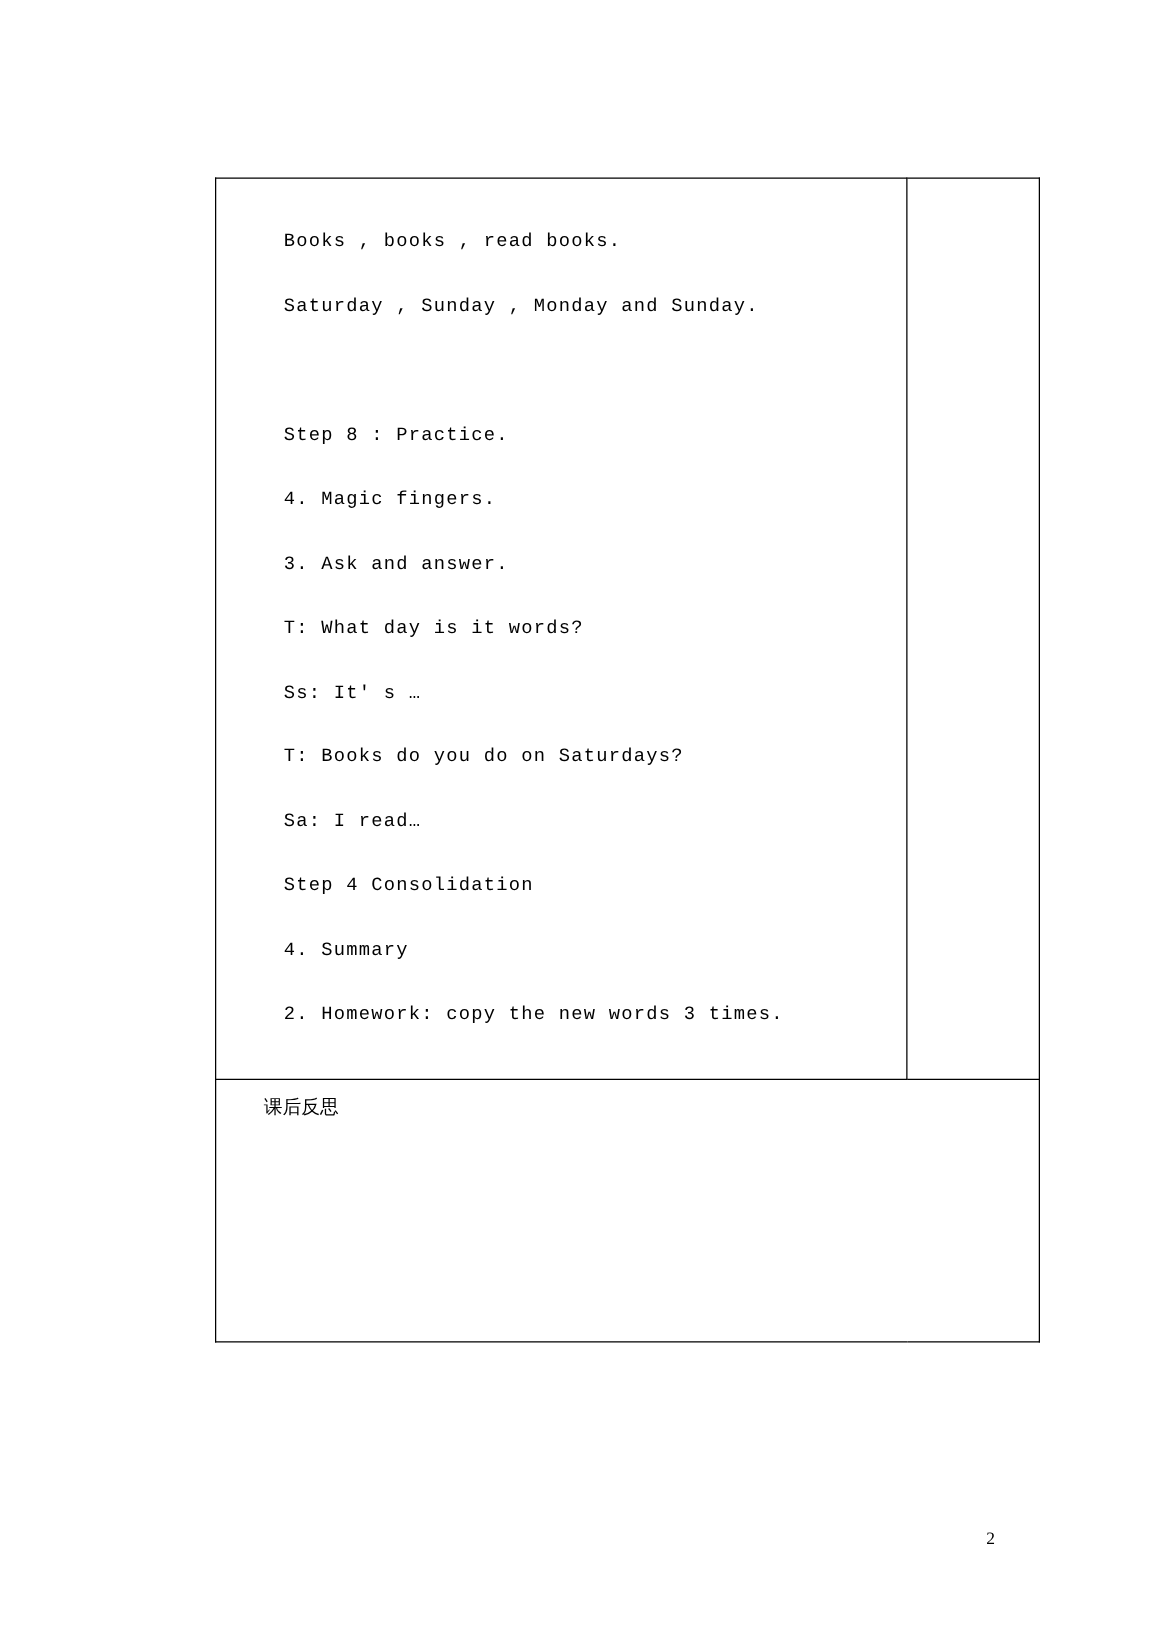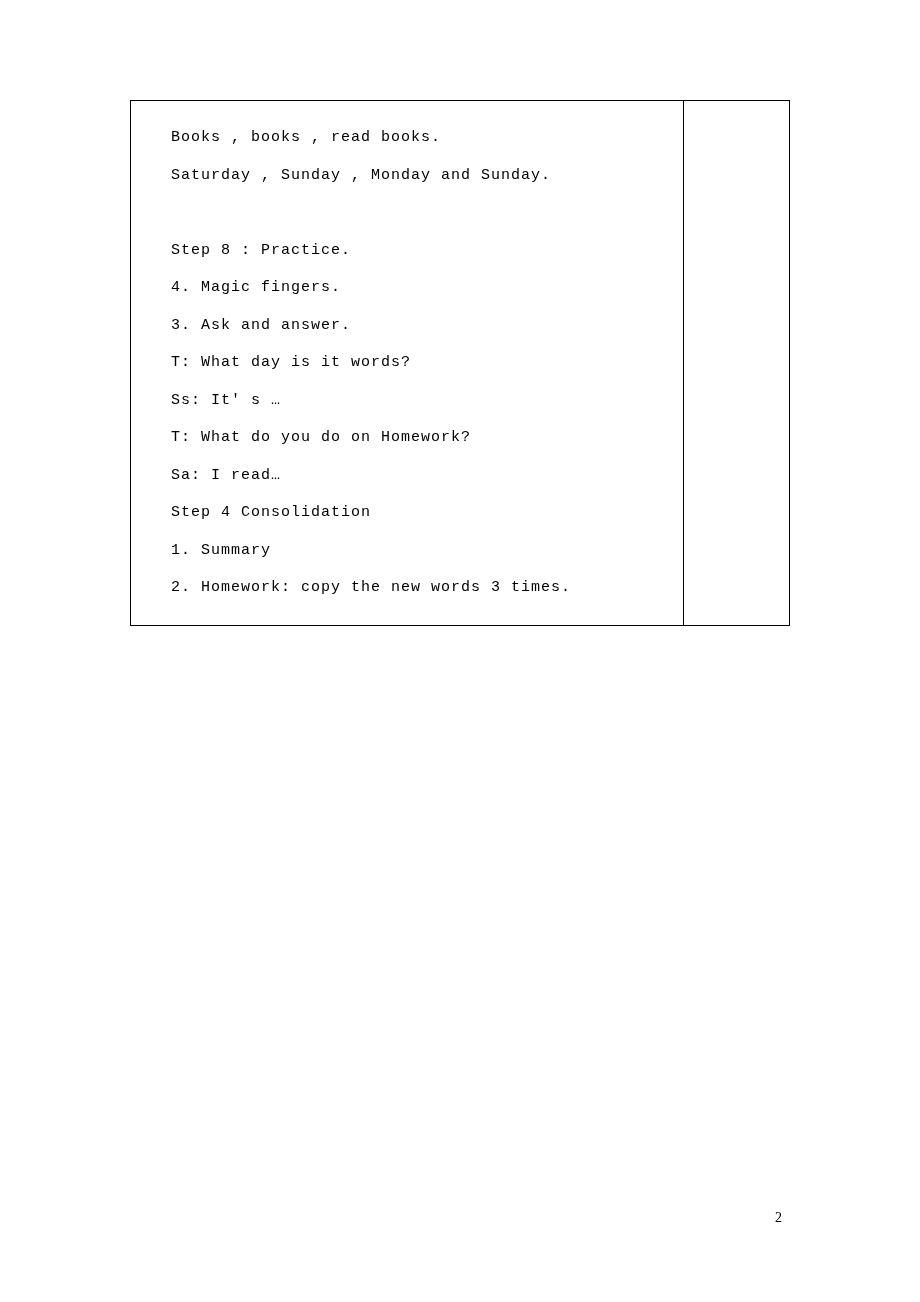--- a/index.html
+++ b/index.html
@@ -1,16 +1,16 @@
 <!DOCTYPE html>
 <html><head>
 <meta charset="utf-8">
 <style>
   * {
-    margin: 0;
+    margin: 14px;
     padding: 0;
     box-sizing: border-box;
   }
   body {
     background: #ffffff;
     width: 920px;
     height: 1302px;
     position: relative;
     font-family: "SimSun", "Courier New", monospace;
     font-size: 15px;
@@ -63,24 +63,29 @@
       <tr>
     <td class="main-cell">
       <span class="line">Books , books , read books.</span>
       <span class="line">Saturday , Sunday , Monday and Sunday.</span>
       <div class="blank-line"></div>
       <span class="line">Step 8 : Practice.</span>
       <span class="line">4.  Magic fingers.</span>
       <span class="line">3.  Ask and answer.</span>
       <span class="line">T: What day is it words?</span>
       <span class="line">Ss: It' s …</span>
-      <span class="line">T: What do you do on Homework?</span>
+      <span class="line">T: Books do you do on Saturdays?</span>
       <span class="line">Sa: I read…</span>
       <span class="line">Step 4 Consolidation</span>
-      <span class="line">1.  Summary</span>
+      <span class="line">4.  Summary</span>
       <span class="line">2.  Homework: copy the new words 3 times.</span>
     </td>
     <td class="side-cell"></td>
+  </tr>
+  <tr class="footer-row">
+    <td colspan="2">
+      <span>课后反思</span>
+    </td>
   </tr>
 </tbody>
   </table>
 
 <div class="page-number">2</div>
 
 </body></html>

